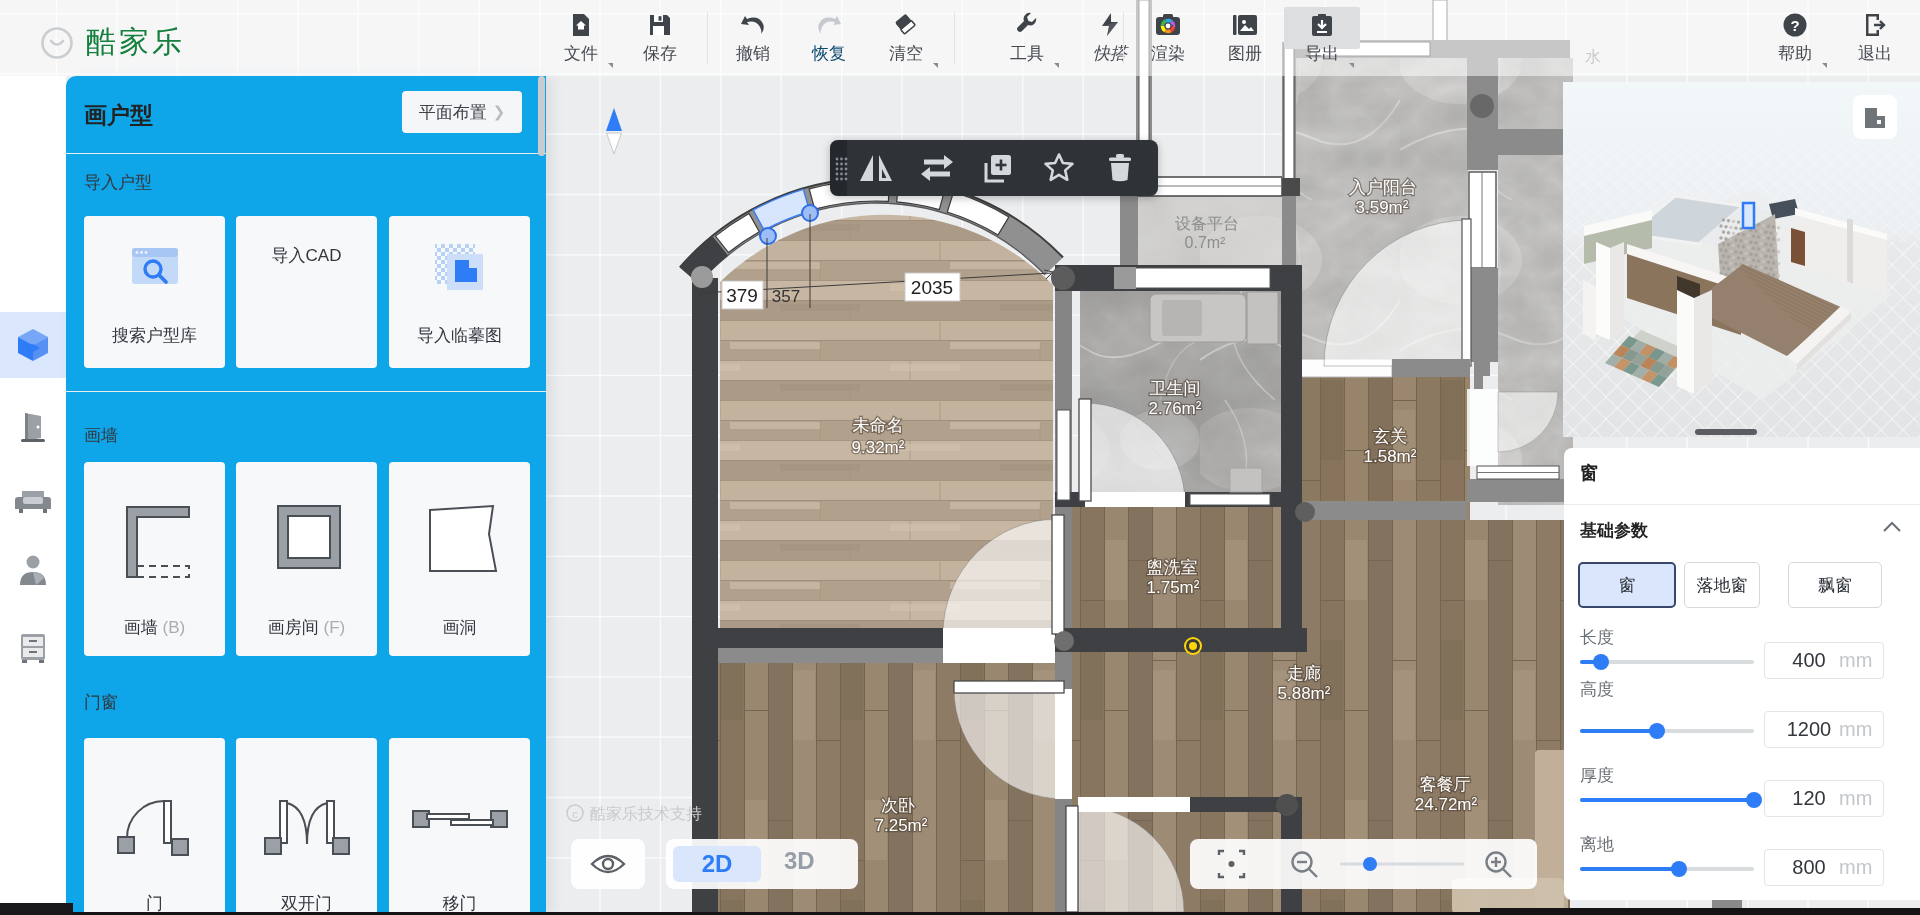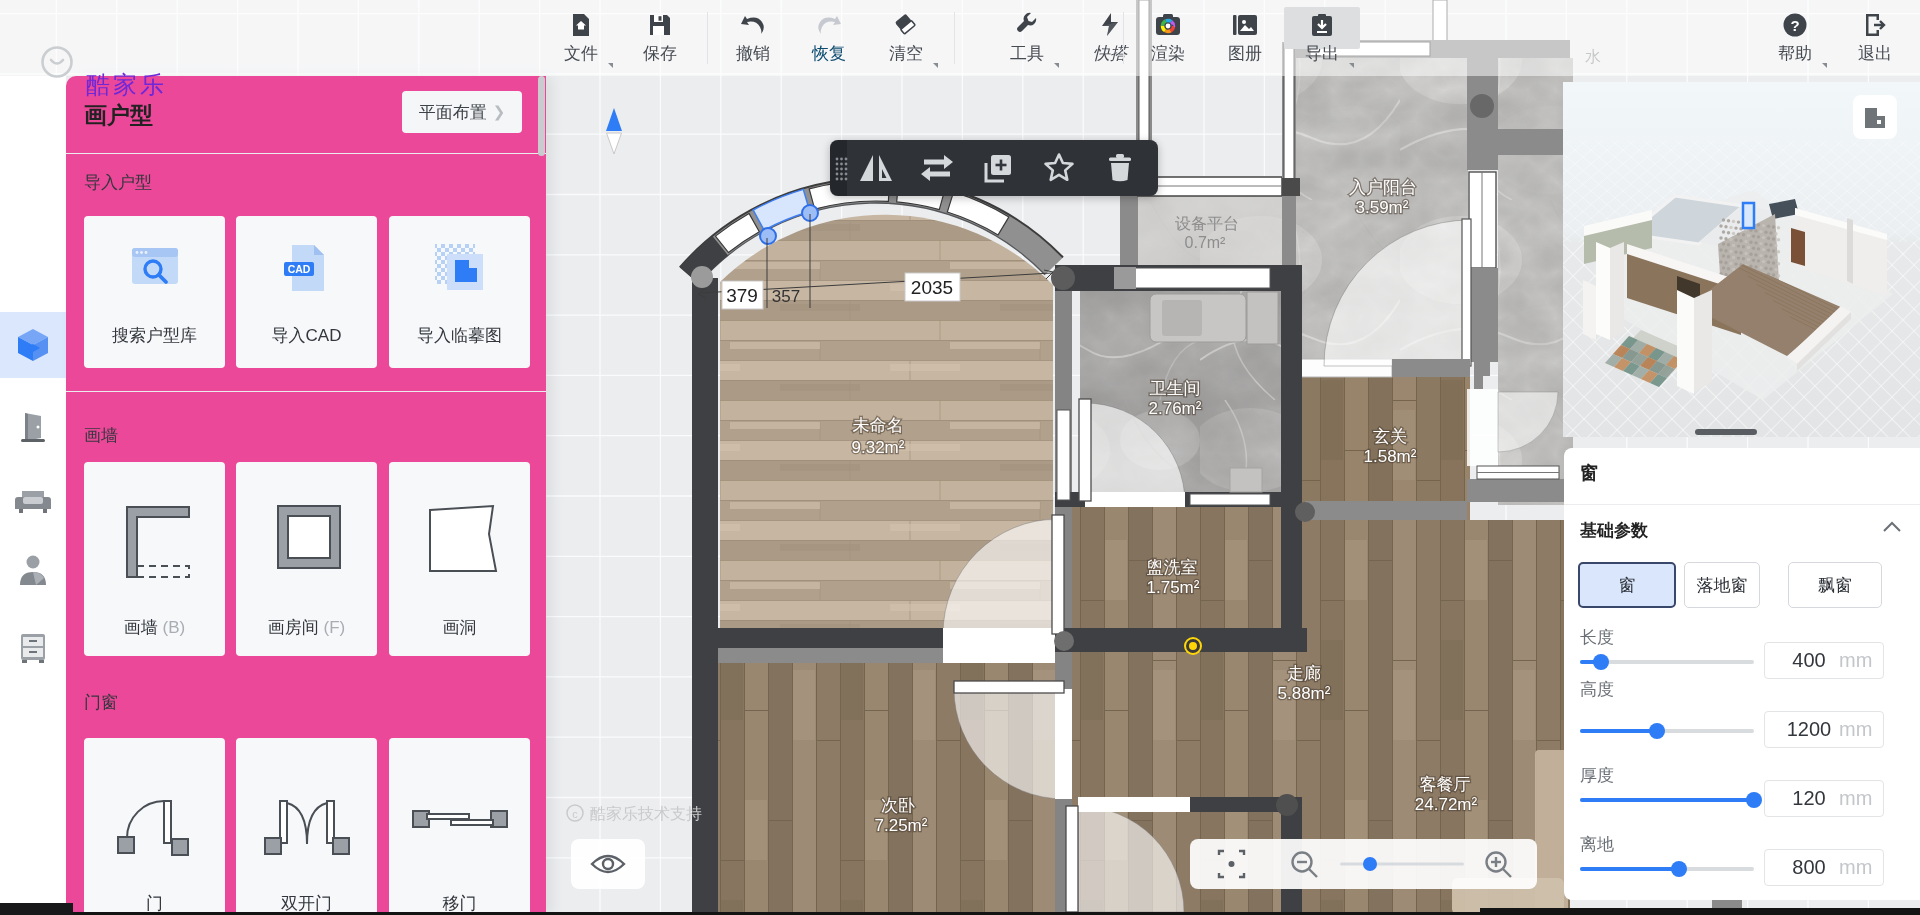--- a/index.html
+++ b/index.html
@@ -3,35 +3,35 @@
 <meta charset="utf-8">
 <style>
 * { margin:0; padding:0; box-sizing:border-box; }
 html,body { width:1920px; height:915px; overflow:hidden; font-family:"Liberation Sans", sans-serif; }
 #stage { position:relative; width:1920px; height:915px; background:#ecedef; overflow:hidden; }
 .abs { position:absolute; }
 
 
 #topbar { position:absolute; left:0; top:0; width:1920px; height:76px; background:rgba(255,255,255,0.52); z-index:40; }
 #logo { position:absolute; left:40px; top:22px; display:flex; align-items:center; color:#cdd0d3; }
-#logo .txt { font-size:24px; font-weight:400; letter-spacing:3px; margin-left:12px; color:#6d28d9;margin-top:47px; }
+#logo .txt { font-size:30px; font-weight:400; letter-spacing:3px; margin-left:12px; color:#15803d; }
 .menuitem { position:absolute; top:12px; width:76px; text-align:center; color:#464b52; }
 .menuitem svg { display:block; margin:0 auto; }
 .menuitem .lbl { font-size:17px; margin-top:4px; position:relative; }
 .menuitem.dis { color:#0c4a6e; }
 .menuitem .tri { position:absolute; width:0; height:0; border-left:5px solid transparent; border-top:5px solid #878c93; right:6px; bottom:-3px; }
 .vdiv { position:absolute; top:12px; width:1px; height:52px; background:#e2e3e5; }
 
 
 #rail { position:absolute; left:0; top:76px; width:66px; height:839px; background:#fff; z-index:30; }
 .railitem { position:absolute; left:0; width:66px; height:66px; display:flex; align-items:center; justify-content:center; }
 .railitem.active { background:#dbe7fd; }
 
 
-#lpanel { position:absolute; left:66px; top:76px; width:480px; height:839px; background:#ec4899; z-index:30; box-shadow:6px 0 14px rgba(0,0,0,0.07); border-top-left-radius:10px; }
+#lpanel { position:absolute; left:66px; top:76px; width:480px; height:839px; background:#0ea5e9; z-index:30; box-shadow:6px 0 14px rgba(0,0,0,0.07); border-top-left-radius:10px; }
 #lpanel h1 { position:absolute; left:18px; top:24px; font-size:23px; color:#222; }
 #planlayout { position:absolute; right:24px; top:15px; width:120px; height:42px; background:#f5f6f7; border-radius:4px; font-size:17px; color:#3d4249; display:flex; align-items:center; justify-content:center; }
 #planlayout .chev { margin-left:6px; color:#b9bdc2; font-size:15px; }
 .hdiv { position:absolute; left:0; width:480px; height:1px; background:#ececee; }
 .seclbl { position:absolute; left:18px; font-size:17px; color:#33373d; }
 .card { position:absolute; width:141px; background:#f7f8fa; border-radius:4px; text-align:center; }
 .card .cap { font-size:17px; color:#33373d; }
 .card .cap .key { color:#a9adb3; }
 .scrollbar { position:absolute; right:1px; top:0px; width:7px; height:80px; background:#c9cbce; border-radius:4px; }
 
@@ -642,28 +642,20 @@
               <circle cx="13" cy="12.5" r="1.4" fill="#eaf1fc"></circle>
               <circle cx="17.5" cy="12.5" r="1.4" fill="#eaf1fc"></circle>
               <circle cx="22" cy="12.5" r="1.4" fill="#eaf1fc"></circle>
               <circle cx="29" cy="29" r="8" fill="none" stroke="#2e7cf6" stroke-width="3.4"></circle>
               <line x1="35" y1="35" x2="42" y2="42" stroke="#2e7cf6" stroke-width="3.8" stroke-linecap="round"></line>
             </svg>
           </div>
           <div class="cap" style="margin-top:28px;">搜索户型库</div>
         </div>
         <div class="card" style="left:170px;top:140px;height:152px;">
-          <div style="margin-top:24px; display:flex; justify-content:center;">
-            <svg width="62" height="56" viewBox="0 0 62 56">
-              <path d="M16,5 h22 l10,10 v36 h-32 Z" fill="#c3d9f8"></path>
-              <path d="M38,5 l10,10 h-10 Z" fill="#9fc0f0"></path>
-              <rect x="8" y="22" width="30" height="14" rx="2" fill="#2e7cf6"></rect>
-              <text x="23" y="33" font-size="10.5" font-weight="bold" fill="#fff" text-anchor="middle">CAD</text>
-            </svg>
-          </div>
           <div class="cap" style="margin-top:28px;">导入CAD</div>
         </div>
         <div class="card" style="left:323px;top:140px;height:152px;">
           <div style="margin-top:24px; display:flex; justify-content:center;">
             <svg width="62" height="56" viewBox="0 0 62 56">
               <defs>
                 <pattern id="chk" width="8" height="8" patternUnits="userSpaceOnUse">
                   <rect width="4" height="4" fill="#b7d0f6"></rect>
                   <rect x="4" y="4" width="4" height="4" fill="#b7d0f6"></rect>
                 </pattern>
@@ -736,20 +728,24 @@
           <div class="cap" style="margin-top:28px;">移门</div>
         </div>
       </div>
 </div>
 
 <div class="ctl" id="eyebtn">
   <svg width="38" height="26" viewBox="0 0 38 26">
         <path d="M3,13 Q19,-3 35,13 Q19,29 3,13 Z" fill="none" stroke="#5c6168" stroke-width="2.4"></path>
         <circle cx="19" cy="13" r="5" fill="none" stroke="#5c6168" stroke-width="2.4"></circle>
       </svg>
+</div>
+<div class="ctl" id="toggle23">
+  <div id="chip2d">2D</div>
+  <div id="lbl3d">3D</div>
 </div>
 <div class="ctl" id="zoombar">
   <svg width="347" height="50" viewBox="0 0 347 50">
 
     <g stroke="#5c6168" stroke-width="2.4" fill="none">
       <path d="M29,16 L29,12 L34,12 M49,12 L54,12 L54,16 M54,34 L54,38 L49,38 M34,38 L29,38 L29,34"></path>
       <circle cx="41.5" cy="25" r="3" fill="#5c6168" stroke="none"></circle>
     </g>
 
     <g stroke="#7a7f86" stroke-width="2.4" fill="none">

